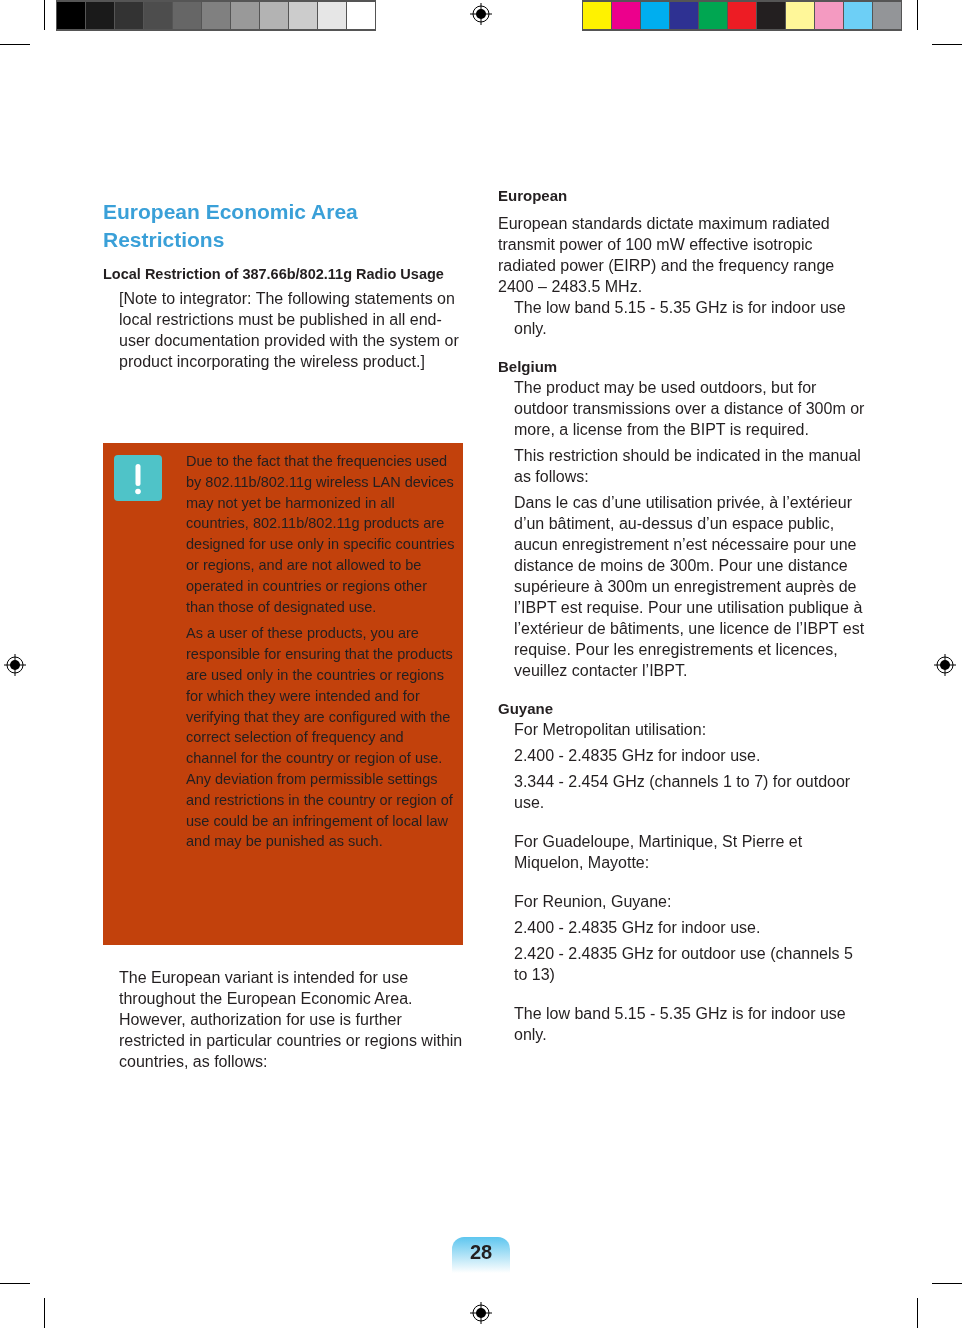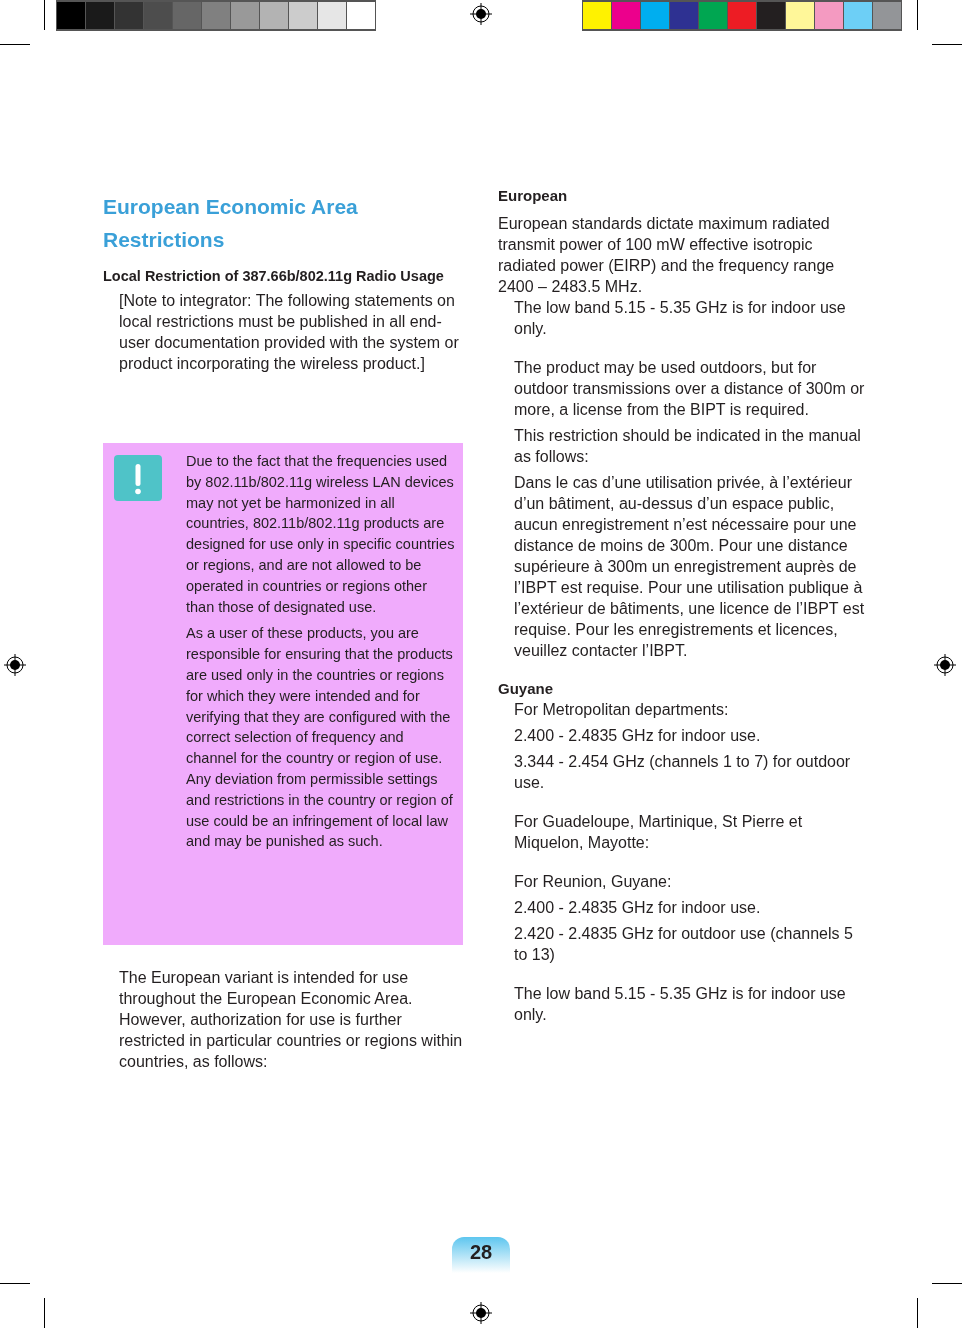--- a/index.html
+++ b/index.html
@@ -12,24 +12,24 @@
   .crop-h { position: absolute; height: 1px; background: #000; width: 30px; }
   .crop-v { position: absolute; width: 1px; background: #000; height: 30px; }
   
   .colorbar { position: absolute; top: 0; height: 31px; display: flex; background: #555; padding: 1px; box-sizing: border-box; gap: 1px; }
   .colorbar .sw { width: 28px; height: 27px; margin-top: 1px; }
   
   .reg { position: absolute; width: 22px; height: 22px; }
   
   .col-left { position: absolute; left: 103px; top: 186px; width: 360px; }
   .col-right { position: absolute; left: 498px; top: 186px; width: 370px; }
-  .h1 { color: #3aa0d8; font-weight: bold; font-size: 21px; line-height: 33px; margin: 4px 0 10px 0; }
+  .h1 { color: #3aa0d8; font-weight: bold; font-size: 21px; line-height: 28px; margin: 12px 0 10px 0; }
   .h2 { font-weight: bold; font-size: 14.5px; line-height: 20px; margin: 0 0 4px 0; }
   .p { font-size: 16px; line-height: 21px; margin: 0 0 5px 16px; }
-  .note-box { position: absolute; left: 103px; top: 443px; width: 360px; height: 502px; background: #f0abfc; }
+  .note-box { position: absolute; left: 103px; top: 443px; width: 360px; height: 502px; background: #c2410c; }
   .note-icon { position: absolute; left: 11px; top: 12px; width: 48px; height: 46px; background: #4fc3c8; border-radius: 4px; }
   .note-text { position: absolute; left: 83px; top: 8px; width: 272px; }
   .note-text .p { font-size: 14.5px; line-height: 20.8px; margin: 0 0 6px 0; }
   .bold-head { font-weight: bold; font-size: 15px; line-height: 20px; margin: 0; }
   .gap { height: 13px; }
   .page-num {
     position: absolute; left: 452px; top: 1237px; width: 58px; height: 36px;
     border-radius: 12px 12px 0 0;
     background: linear-gradient(to bottom, #5ec6ef 0%, #bfe8f8 60%, #ffffff 100%);
     text-align: center; font-weight: bold; font-size: 20px; line-height: 30px; color: #231f20;
@@ -123,28 +123,29 @@
 </div>
 
 <div class="col-right">
   <div>
     <p class="bold-head" style="margin-bottom:7px;">European</p>
     <p class="p" style="margin:0;">European standards dictate maximum radiated transmit power of 100 mW effective isotropic radiated power (EIRP) and the frequency range 2400 – 2483.5 MHz.</p>
     <p class="p">The low band 5.15 - 5.35 GHz is for indoor use only.</p>
   </div>
   <div class="gap"></div>
   <div>
+    <p class="bold-head">Belgium</p>
     <p class="p">The product may be used outdoors, but for outdoor transmissions over a distance of 300m or more, a license from the BIPT is required.</p>
     <p class="p">This restriction should be indicated in the manual as follows:</p>
     <p class="p">Dans le cas d’une utilisation privée, à l’extérieur d’un bâtiment, au-dessus d’un espace public, aucun enregistrement n’est nécessaire pour une distance de moins de 300m. Pour une distance supérieure à 300m un enregistrement auprès de l’IBPT est requise. Pour une utilisation publique à l’extérieur de bâtiments, une licence de l’IBPT est requise. Pour les enregistrements et licences, veuillez contacter l’IBPT.</p>
   </div>
   <div class="gap"></div>
   <div>
     <p class="bold-head">Guyane</p>
-    <p class="p">For Metropolitan departments:</p>
+    <p class="p">For Metropolitan utilisation:</p>
     <p class="p">2.400 - 2.4835 GHz for indoor use.</p>
     <p class="p">3.344 - 2.454 GHz (channels 1 to 7) for outdoor use.</p>
     <div class="gap"></div>
     <p class="p">For Guadeloupe, Martinique, St Pierre et Miquelon, Mayotte:</p>
     <div class="gap"></div>
     <p class="p">For Reunion, Guyane:</p>
     <p class="p">2.400 - 2.4835 GHz for indoor use.</p>
     <p class="p">2.420 - 2.4835 GHz for outdoor use (channels 5 to 13)</p>
     <div class="gap"></div>
     <p class="p">The low band 5.15 - 5.35 GHz is for indoor use only.</p>

